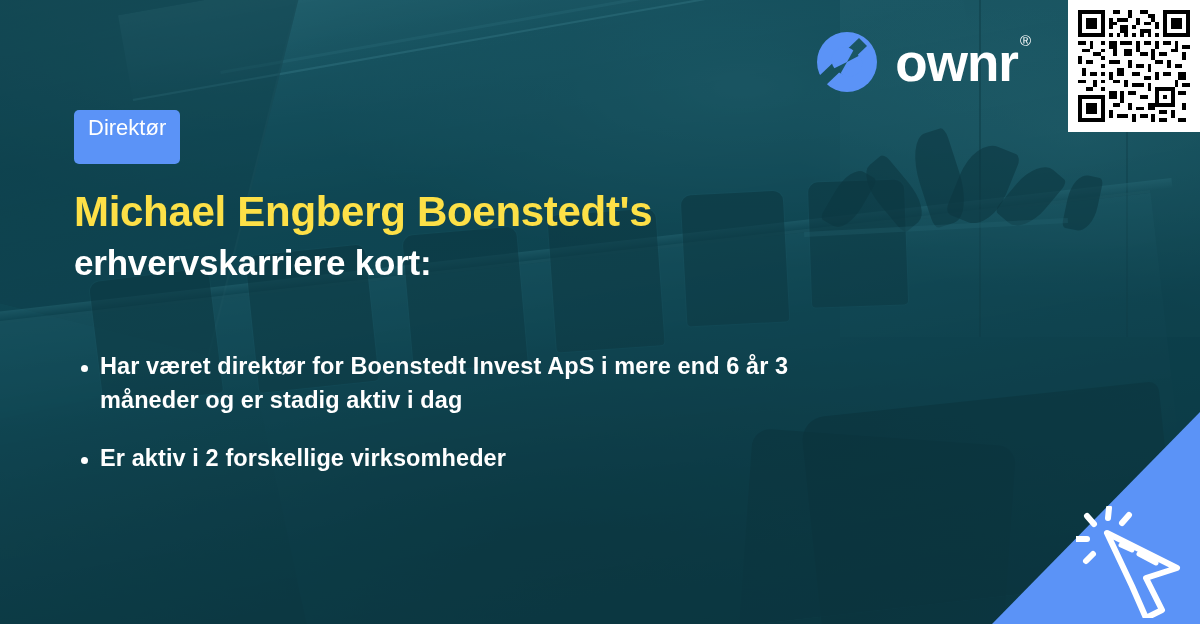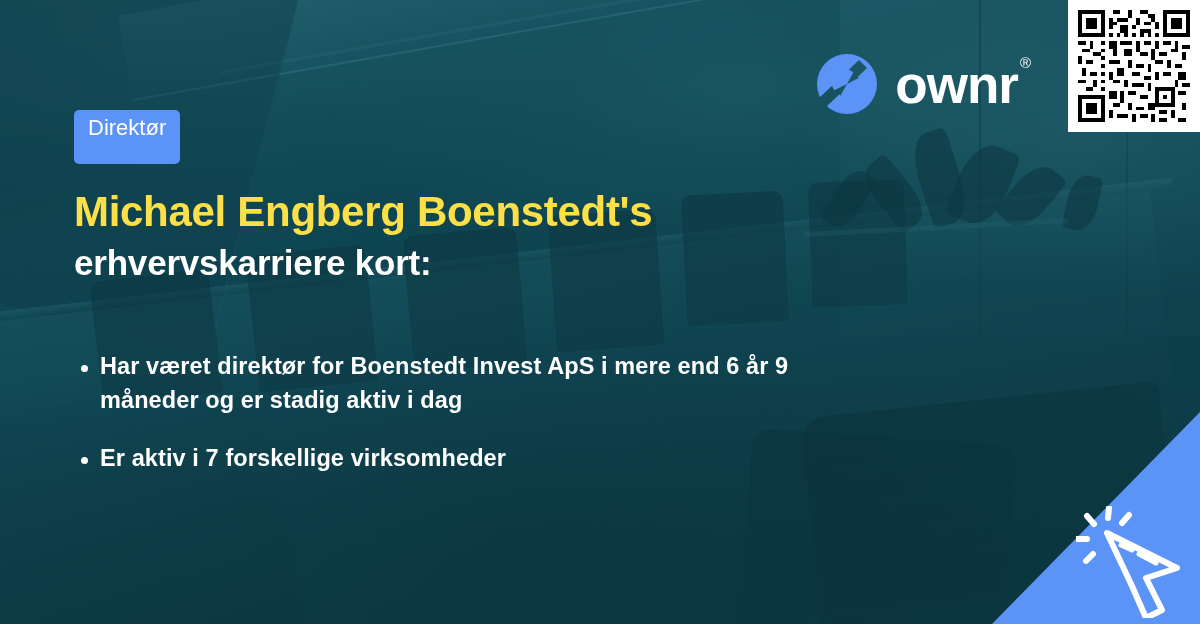--- a/index.html
+++ b/index.html
@@ -163,21 +163,21 @@
   .qr-block {
     position:absolute; right:0; top:0;
     width:132px; height:132px;
     background:#ffffff;
     display:flex; align-items:center; justify-content:center;
   }
   .qr-canvas { width:112px; height:112px; display:block; }
 
   
   .logo {
-    position:absolute; right:170px; top:52px;
+    position:absolute; right:170px; top:30px;
     display:flex; align-items:center; gap:16px;justify-content:flex-end;
   }
   .logo-mark { width:64px; height:64px; display:block; }
   .logo-text {
     color:#ffffff; font-size:53px; font-weight:bold;
     letter-spacing:-1px; line-height:1;
     position:relative; display:inline-block;
     font-family:"Liberation Sans", sans-serif;
   }
   .logo-reg {
@@ -431,18 +431,18 @@
     </svg>
     <span class="logo-text"><span>ownr</span><span class="logo-reg">®</span></span>
   </div>
 
   <div class="content">
     <div class="badge">Direktør</div>
     <div class="title">Michael Engberg Boenstedt's</div>
     <div class="subtitle">erhvervskarriere kort:</div>
 
     <ul class="bullets">
-      <li class="bullet">Har været direktør for Boenstedt Invest ApS i mere end 6 år 9 måneder og er stadig aktiv i dag</li>
-      <li class="bullet">Er aktiv i 7 forskellige virksomheder</li>
+      <li class="bullet">Har været direktør for Boenstedt Invest ApS i mere end 6 år 3 måneder og er stadig aktiv i dag</li>
+      <li class="bullet">Er aktiv i 2 forskellige virksomheder</li>
     </ul>
   </div>
 
 </div>
 
 </body></html>

